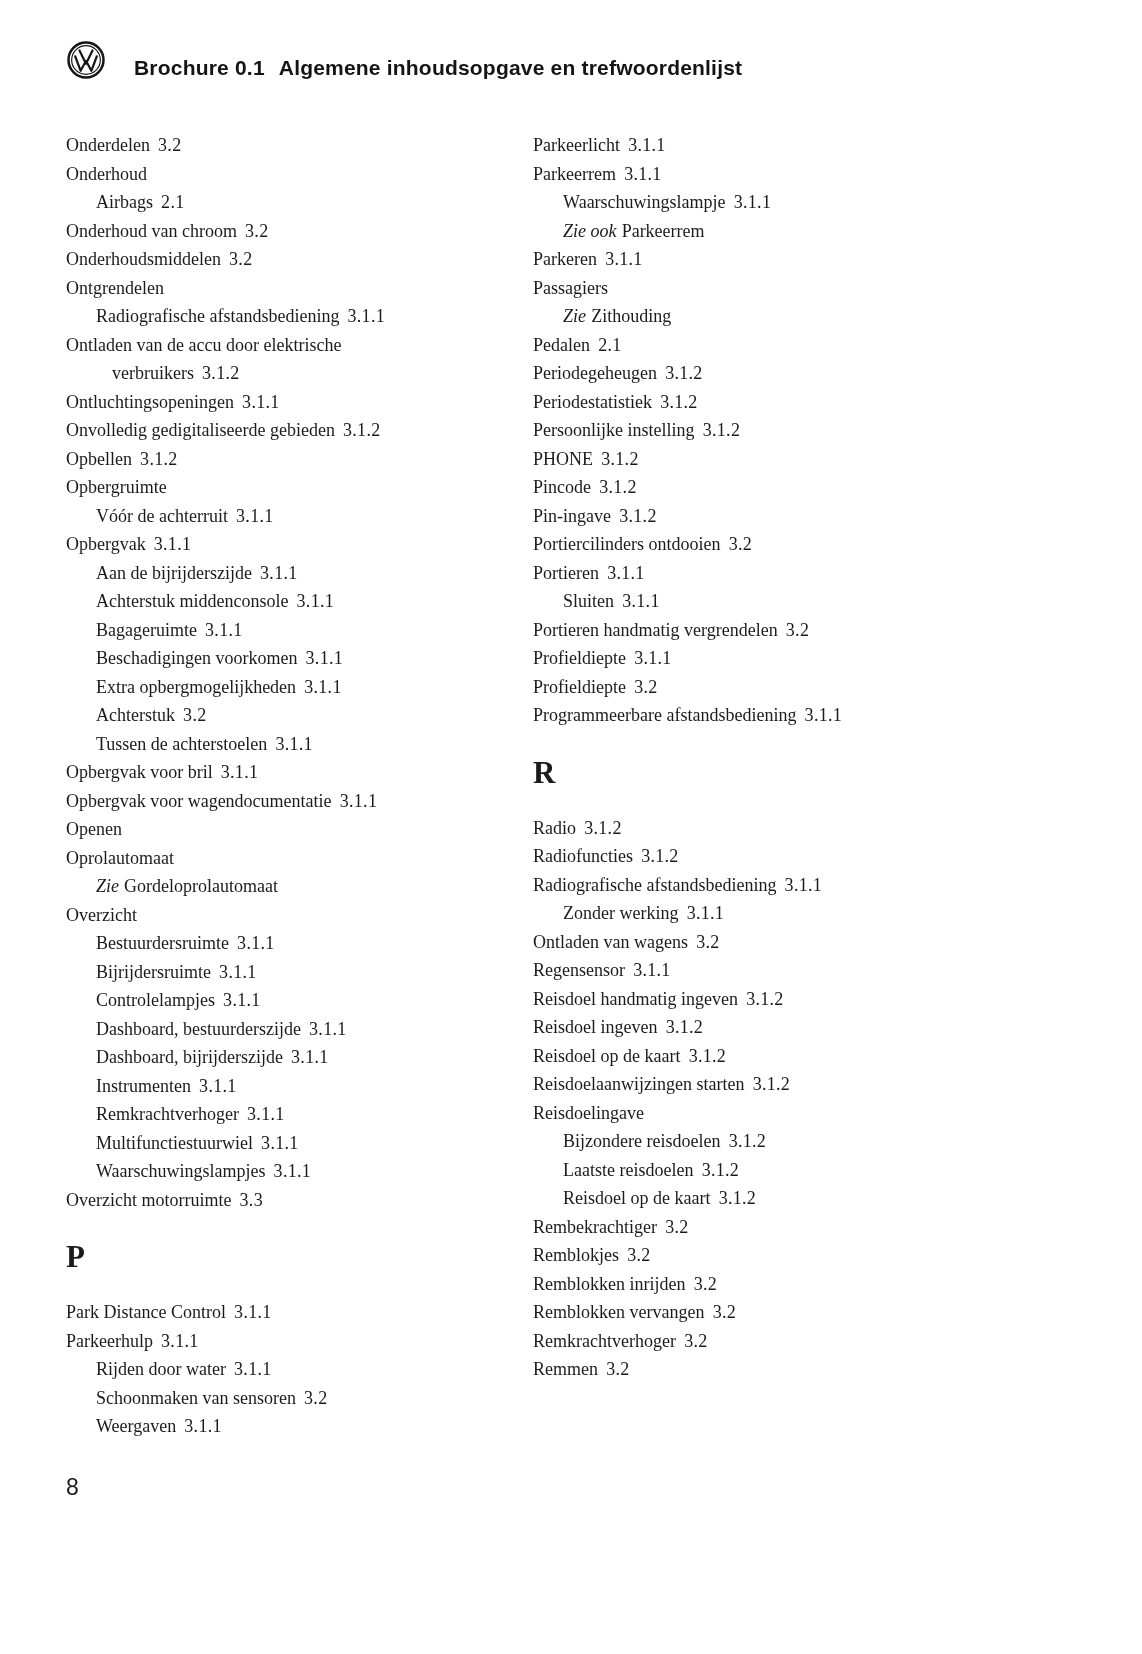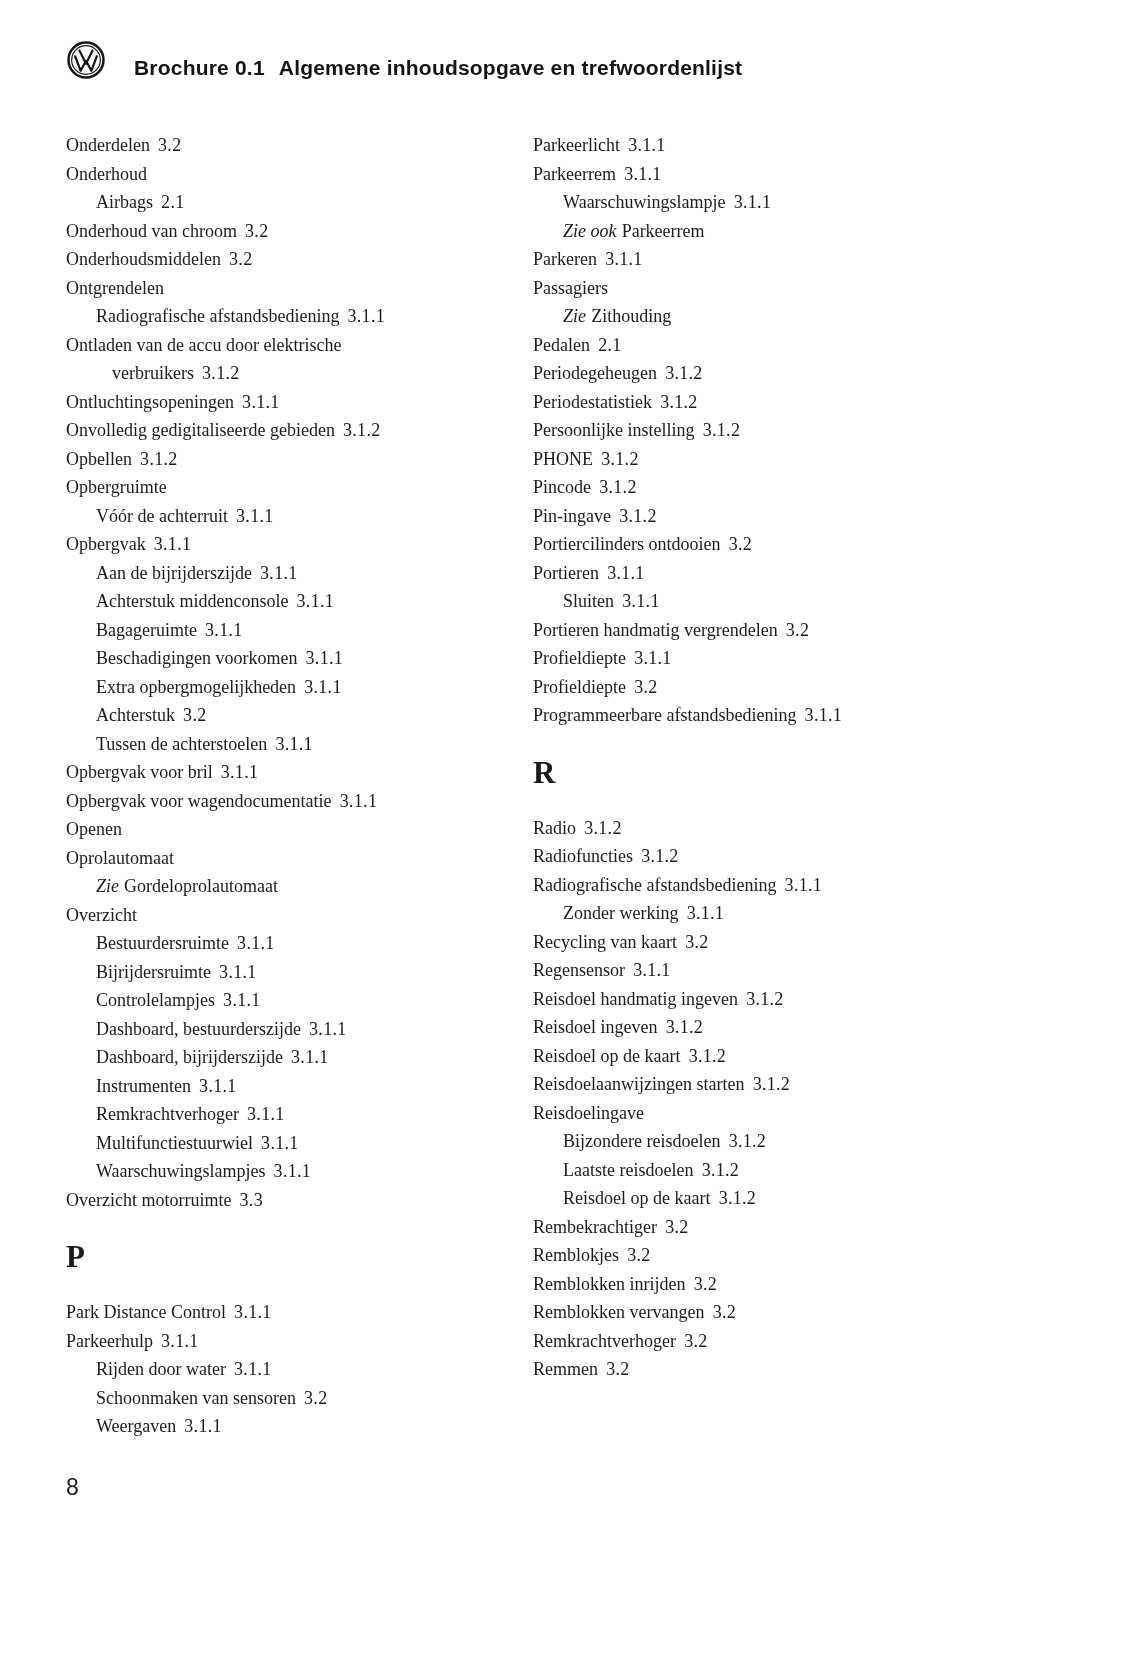--- a/index.html
+++ b/index.html
@@ -147,21 +147,21 @@
         <div class="entry lvl1"><span>Sluiten</span><span class="ref">3.1.1</span></div>
         <div class="entry lvl0"><span>Portieren handmatig vergrendelen</span><span class="ref">3.2</span></div>
         <div class="entry lvl0"><span>Profieldiepte</span><span class="ref">3.1.1</span></div>
         <div class="entry lvl0"><span>Profieldiepte</span><span class="ref">3.2</span></div>
         <div class="entry lvl0"><span>Programmeerbare afstandsbediening</span><span class="ref">3.1.1</span></div>
         <div class="section-letter">R</div>
         <div class="entry lvl0"><span>Radio</span><span class="ref">3.1.2</span></div>
         <div class="entry lvl0"><span>Radiofuncties</span><span class="ref">3.1.2</span></div>
         <div class="entry lvl0"><span>Radiografische afstandsbediening</span><span class="ref">3.1.1</span></div>
         <div class="entry lvl1"><span>Zonder werking</span><span class="ref">3.1.1</span></div>
-        <div class="entry lvl0"><span>Recycling van kaart</span><span class="ref">3.2</span></div>
+        <div class="entry lvl0"><span>Ontladen van wagens</span><span class="ref">3.2</span></div>
         <div class="entry lvl0"><span>Regensensor</span><span class="ref">3.1.1</span></div>
         <div class="entry lvl0"><span>Reisdoel handmatig ingeven</span><span class="ref">3.1.2</span></div>
         <div class="entry lvl0"><span>Reisdoel ingeven</span><span class="ref">3.1.2</span></div>
         <div class="entry lvl0"><span>Reisdoel op de kaart</span><span class="ref">3.1.2</span></div>
         <div class="entry lvl0"><span>Reisdoelaanwijzingen starten</span><span class="ref">3.1.2</span></div>
         <div class="entry lvl0"><span>Reisdoelingave</span></div>
         <div class="entry lvl1"><span>Bijzondere reisdoelen</span><span class="ref">3.1.2</span></div>
         <div class="entry lvl1"><span>Laatste reisdoelen</span><span class="ref">3.1.2</span></div>
         <div class="entry lvl1"><span>Reisdoel op de kaart</span><span class="ref">3.1.2</span></div>
         <div class="entry lvl0"><span>Rembekrachtiger</span><span class="ref">3.2</span></div>

